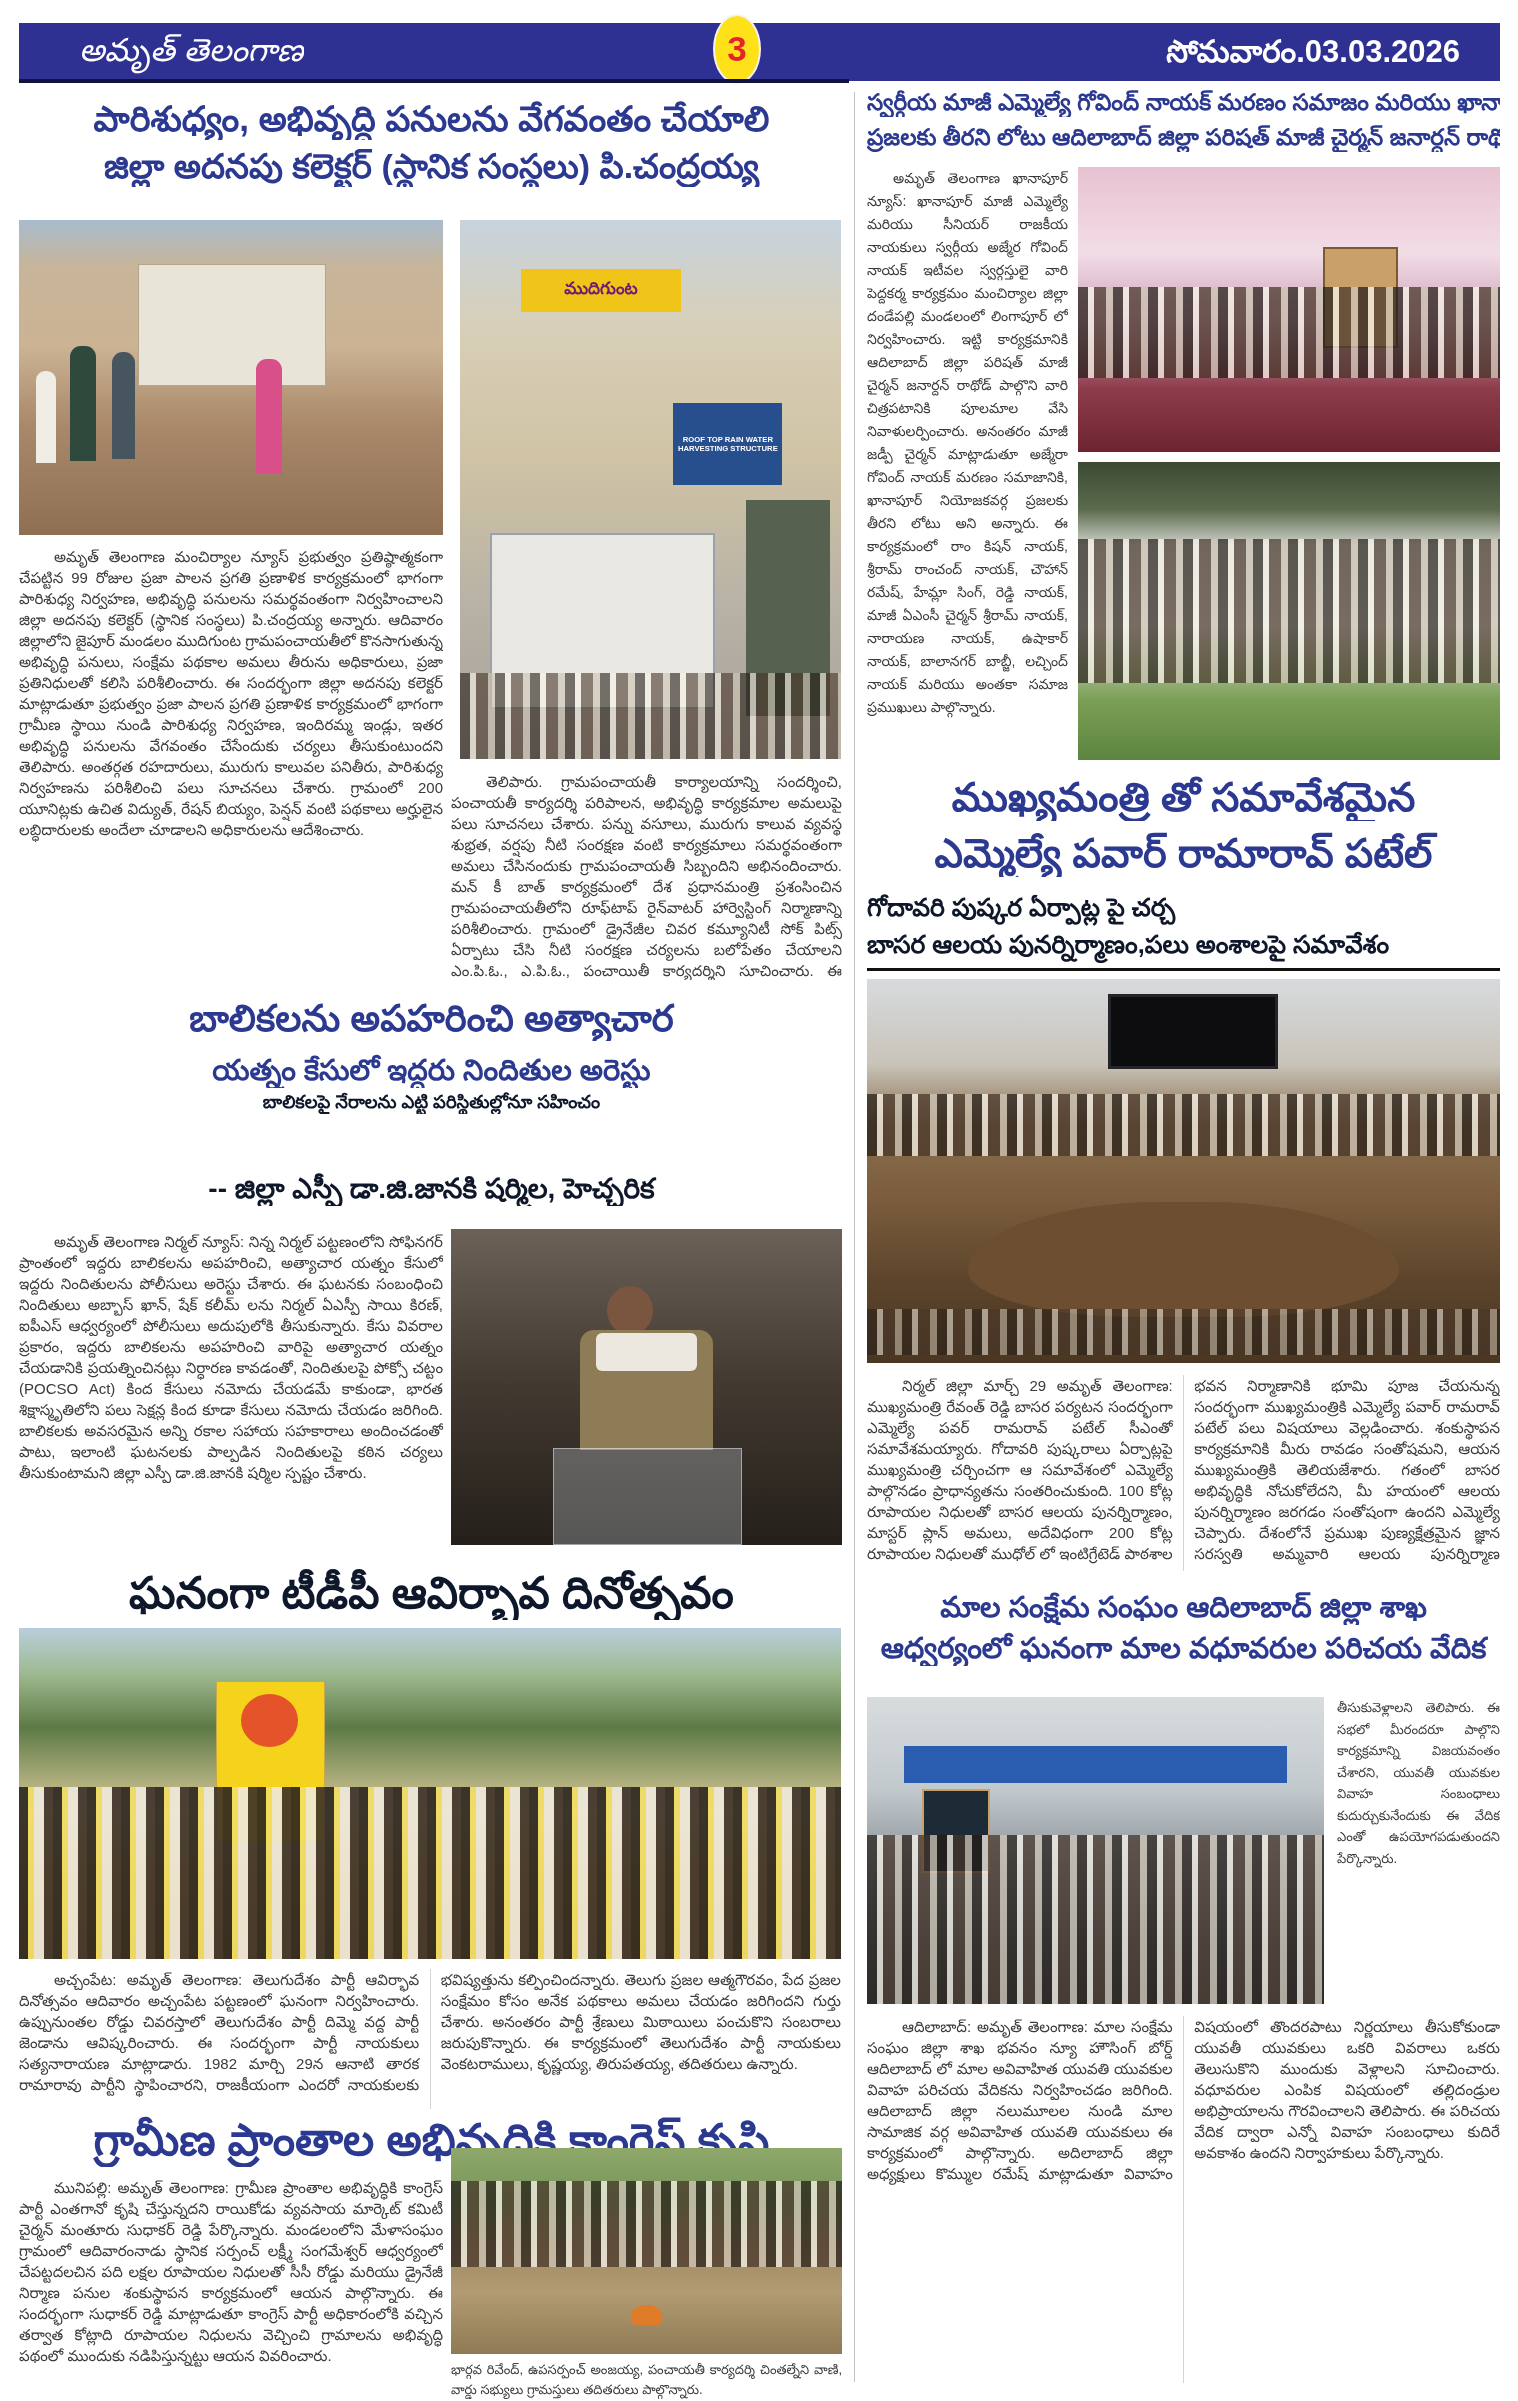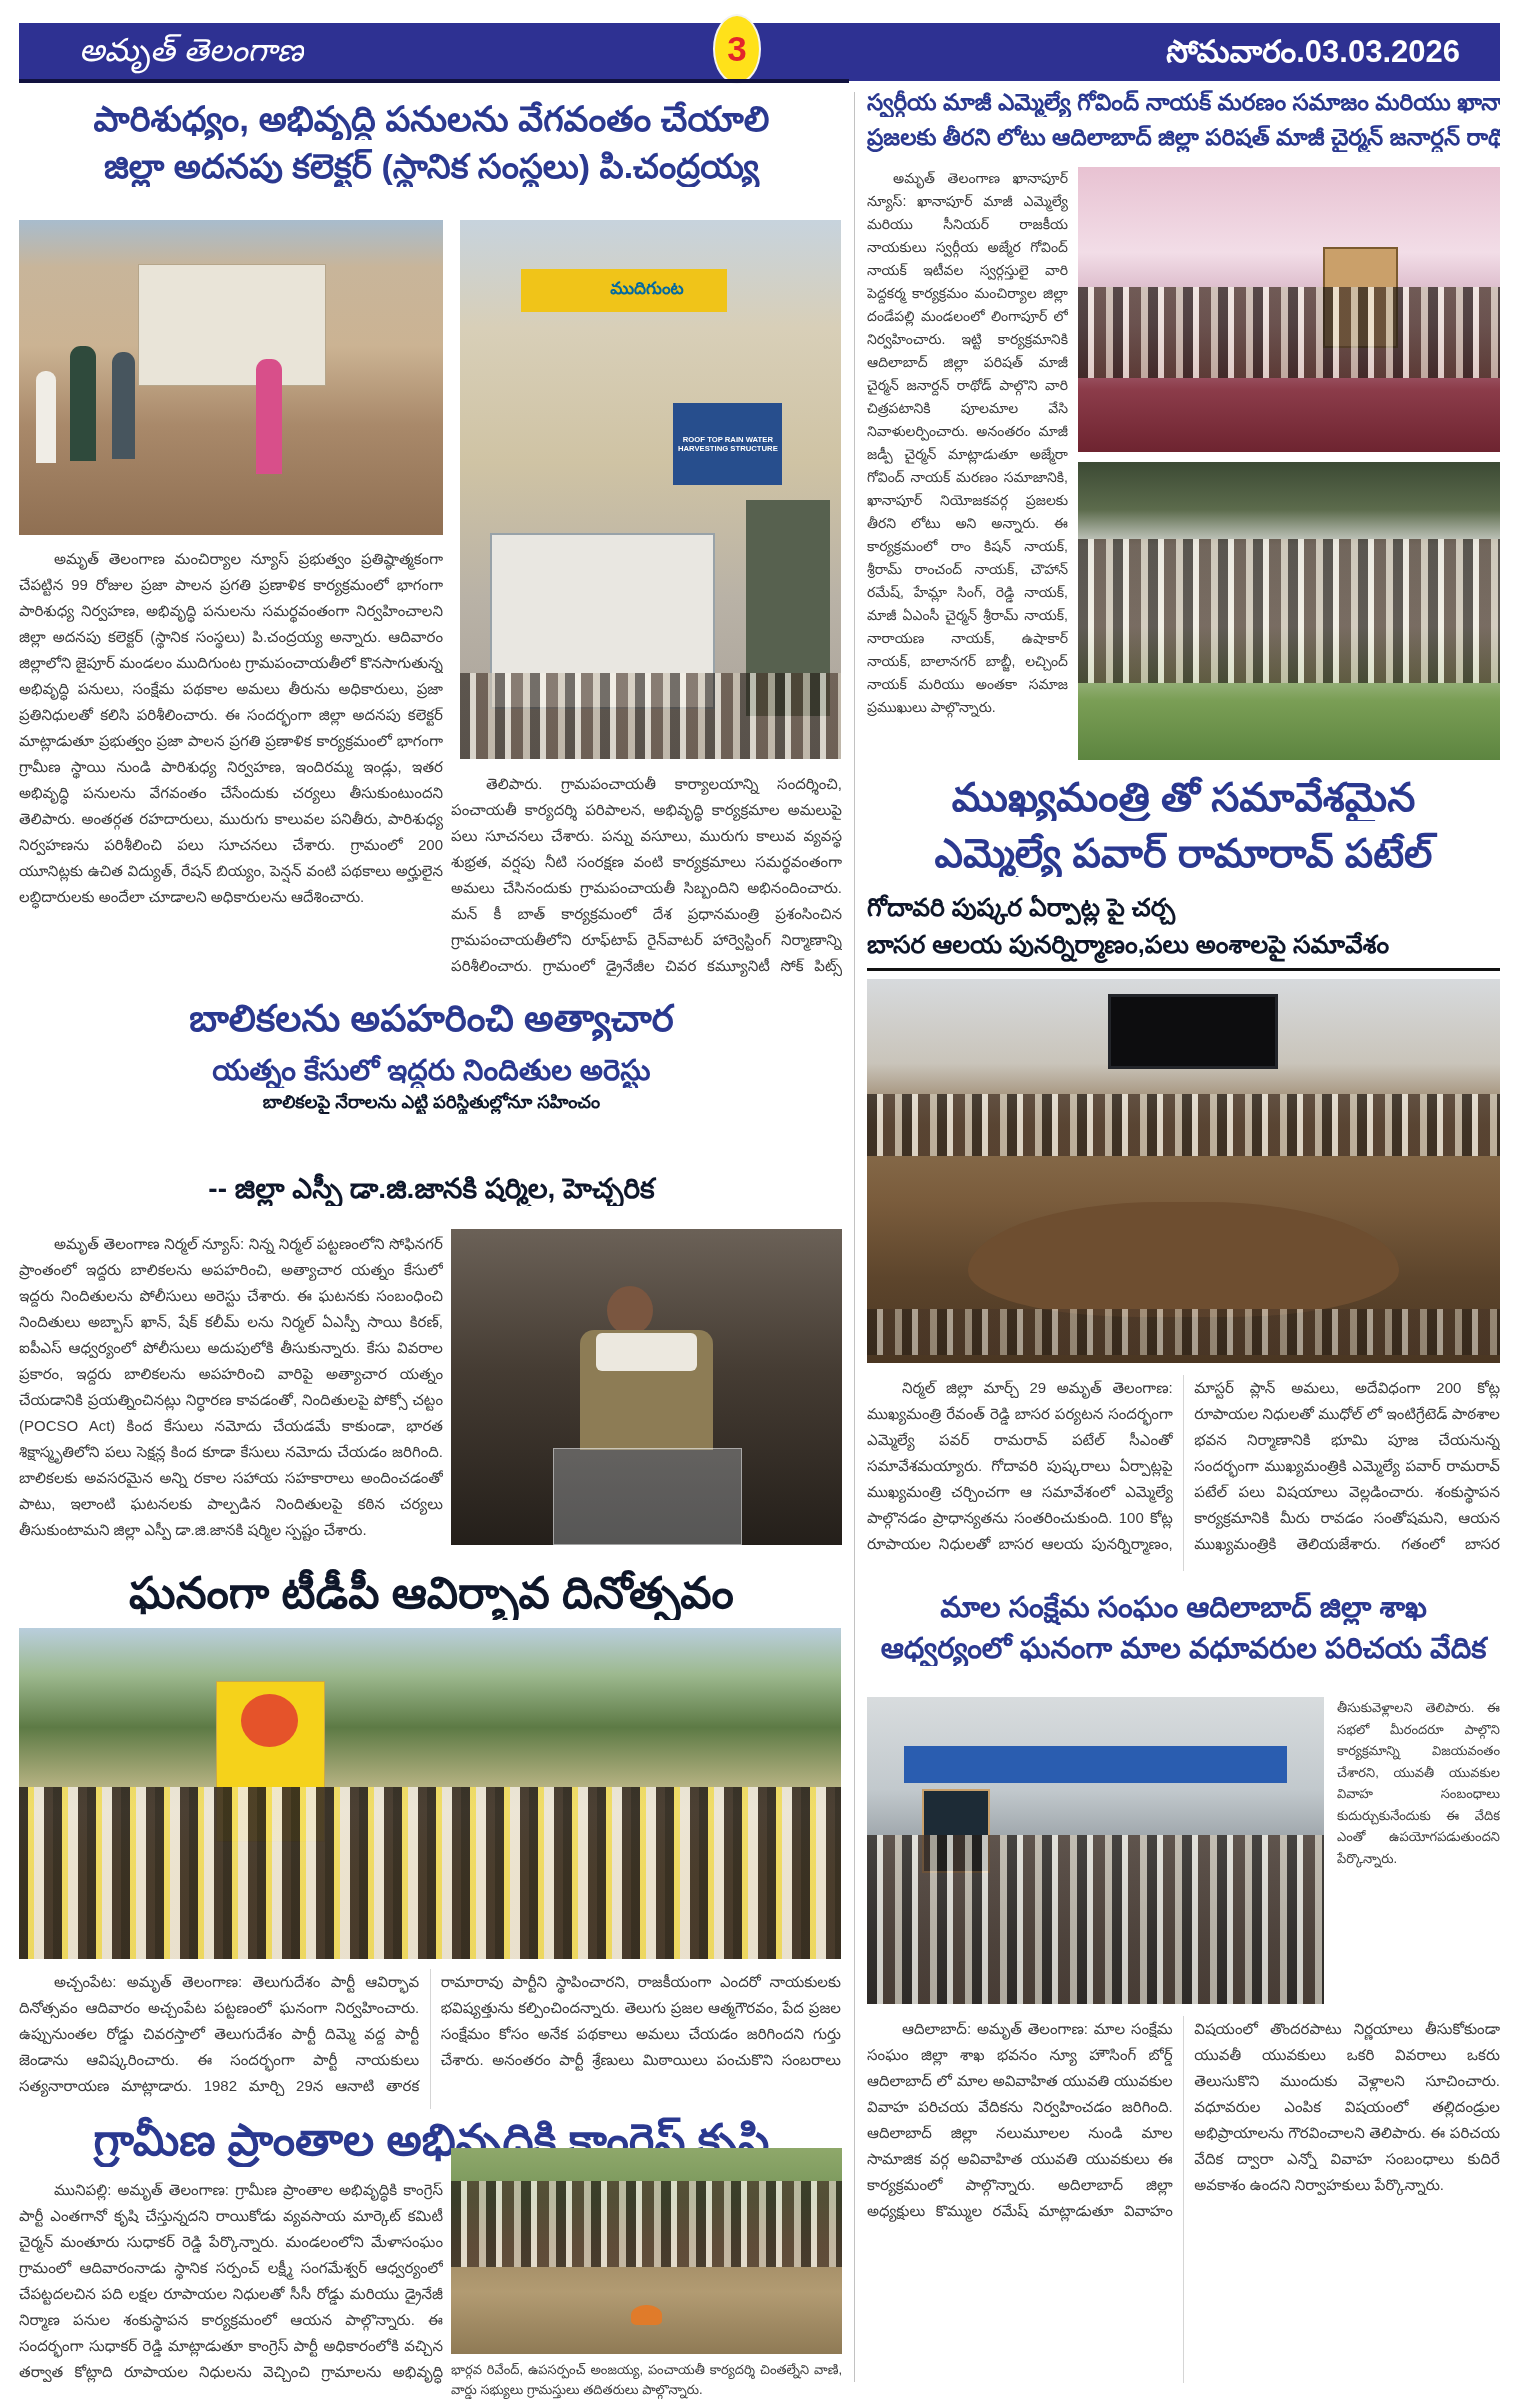--- a/index.html
+++ b/index.html
@@ -18,21 +18,21 @@
     font-size:35px;font-weight:bold;color:#e3252b;}
   .mast-underline{left:19px;top:79px;width:830px;height:3.8px;background:#11123f;}
   
   .vrule{width:0.8px;background:#c2c2c2;}
   .hrule{height:3.1px;background:#111111;}
   
   .hl{font-weight:bold;text-align:center;line-height:1.2;}
   .blue{color:#2b3990;}
   .red{color:#0f172a;}
   
-  .bt{color:#3a3a3a;font-size:15px;line-height:26px;text-align:justify;text-indent:35px;overflow:hidden;}
+  .bt{color:#3a3a3a;font-size:15px;line-height:21px;text-align:justify;text-indent:35px;overflow:hidden;}
   .bt-sm{color:#3a3a3a;font-size:14px;line-height:23px;text-align:justify;text-indent:26px;overflow:hidden;}
   .cols2{column-count:2;column-gap:21.5px;column-rule:0.8px solid #d5d5d5;}
   .caption{color:#3a3a3a;font-size:13px;line-height:20px;text-align:justify;overflow:hidden;}
   
   .photo{position:absolute;overflow:hidden;background:#9a9a9a;}
   .photo *{position:absolute;}
   .crowd{left:0;right:0;background:repeating-linear-gradient(90deg,
      rgba(35,28,22,.85) 0 10px, rgba(246,242,232,.9) 10px 16px,
      rgba(70,52,40,.85) 16px 28px, rgba(205,196,180,.9) 28px 35px);}
   .crowd-y{left:0;right:0;background:repeating-linear-gradient(90deg,
@@ -57,21 +57,21 @@
 
   <div class="photo" style="left:19px;top:220px;width:424px;height:315px;background:linear-gradient(180deg,#a8bccd 0%,#c8b59a 15%,#cbb393 40%,#a9896a 65%,#8f6f52 100%);">
     <div style="left:28%;top:14%;width:44%;height:38%;background:#e9e4d8;border:1.5px solid #b5a58a;"></div>
     <div style="left:12%;top:40%;width:26px;height:115px;background:#2f4a3c;border-radius:10.7px 10.7px 0 0;"></div>
     <div style="left:22%;top:42%;width:23px;height:107px;background:#47555e;border-radius:10.7px 10.7px 0 0;"></div>
     <div style="left:56%;top:44%;width:26px;height:115px;background:#d84f8a;border-radius:10.7px 10.7px 0 0;"></div>
     <div style="left:4%;top:48%;width:20px;height:92px;background:#f0ede6;border-radius:9.2px 9.2px 0 0;"></div>
   </div>
 
   <div class="photo" style="left:460px;top:220px;width:381px;height:539px;background:linear-gradient(180deg,#c7d3dd 0%,#d8cfb8 20%,#cfc3a4 45%,#b9b2a6 70%,#a8a199 100%);">
-    <div class="sign" style="left:16%;top:9%;width:42%;height:8%;background:#f0c419;color:#0369a1;font-size:17px;padding-left:46px;">ముదిగుంట</div>
+    <div class="sign" style="left:16%;top:9%;width:42%;height:8%;background:#f0c419;color:#701a75;font-size:17px;">ముదిగుంట</div>
     <div class="sign" style="left:56%;top:34%;width:27%;height:14%;background:#274e8d;color:#ffffff;font-size:7.7px;padding:3.1px;">ROOF TOP RAIN WATER HARVESTING STRUCTURE</div>
     <div style="left:8%;top:58%;width:58%;height:32%;background:#e9e7e1;border:2.3px solid #98a2a8;"></div>
     <div style="left:75%;top:52%;width:22%;height:40%;background:#57614f;"></div>
     <div class="crowd" style="bottom:0;height:16%;opacity:.7;"></div>
   </div>
 
   <div class="abs bt" style="left:19px;top:546px;width:424px;height:434px;">అమృత్ తెలంగాణ మంచిర్యాల న్యూస్ ప్రభుత్వం ప్రతిష్ఠాత్మకంగా చేపట్టిన 99 రోజుల ప్రజా పాలన ప్రగతి ప్రణాళిక కార్యక్రమంలో భాగంగా పారిశుధ్య నిర్వహణ, అభివృద్ధి పనులను సమర్థవంతంగా నిర్వహించాలని జిల్లా అదనపు కలెక్టర్ (స్థానిక సంస్థలు) పి.చంద్రయ్య అన్నారు. ఆదివారం జిల్లాలోని జైపూర్ మండలం ముదిగుంట గ్రామపంచాయతీలో కొనసాగుతున్న అభివృద్ధి పనులు, సంక్షేమ పథకాల అమలు తీరును అధికారులు, ప్రజా ప్రతినిధులతో కలిసి పరిశీలించారు. ఈ సందర్భంగా జిల్లా అదనపు కలెక్టర్ మాట్లాడుతూ ప్రభుత్వం ప్రజా పాలన ప్రగతి ప్రణాళిక కార్యక్రమంలో భాగంగా గ్రామీణ స్థాయి నుండి పారిశుధ్య నిర్వహణ, ఇందిరమ్మ ఇండ్లు, ఇతర అభివృద్ధి పనులను వేగవంతం చేసేందుకు చర్యలు తీసుకుంటుందని తెలిపారు. అంతర్గత రహదారులు, మురుగు కాలువల పనితీరు, పారిశుధ్య నిర్వహణను పరిశీలించి పలు సూచనలు చేశారు. గ్రామంలో 200 యూనిట్లకు ఉచిత విద్యుత్, రేషన్ బియ్యం, పెన్షన్ వంటి పథకాలు అర్హులైన లబ్ధిదారులకు అందేలా చూడాలని అధికారులను ఆదేశించారు.</div>
   <div class="abs bt" style="left:451px;top:771px;width:391px;height:209px;">తెలిపారు. గ్రామపంచాయతీ కార్యాలయాన్ని సందర్శించి, పంచాయతీ కార్యదర్శి పరిపాలన, అభివృద్ధి కార్యక్రమాల అమలుపై పలు సూచనలు చేశారు. పన్ను వసూలు, మురుగు కాలువ వ్యవస్థ శుభ్రత, వర్షపు నీటి సంరక్షణ వంటి కార్యక్రమాలు సమర్థవంతంగా అమలు చేసినందుకు గ్రామపంచాయతీ సిబ్బందిని అభినందించారు. మన్ కీ బాత్ కార్యక్రమంలో దేశ ప్రధానమంత్రి ప్రశంసించిన గ్రామపంచాయతీలోని రూఫ్‌టాప్ రైన్‌వాటర్ హార్వెస్టింగ్ నిర్మాణాన్ని పరిశీలించారు. గ్రామంలో డ్రైనేజీల చివర కమ్యూనిటీ సోక్ పిట్స్ ఏర్పాటు చేసి నీటి సంరక్షణ చర్యలను బలోపేతం చేయాలని ఎం.పి.ఓ., ఎ.పి.ఓ., పంచాయితీ కార్యదర్శిని సూచించారు. ఈ కార్యక్రమంలో మండల పంచాయతీ అధికారి బాపు, ఎ.పి.ఓ, డి.పి.ఎం. సర్పంచ్, వార్డు సభ్యులు, సంబంధిత అధికారులు పాల్గొన్నారు.</div>
 </div>
 

